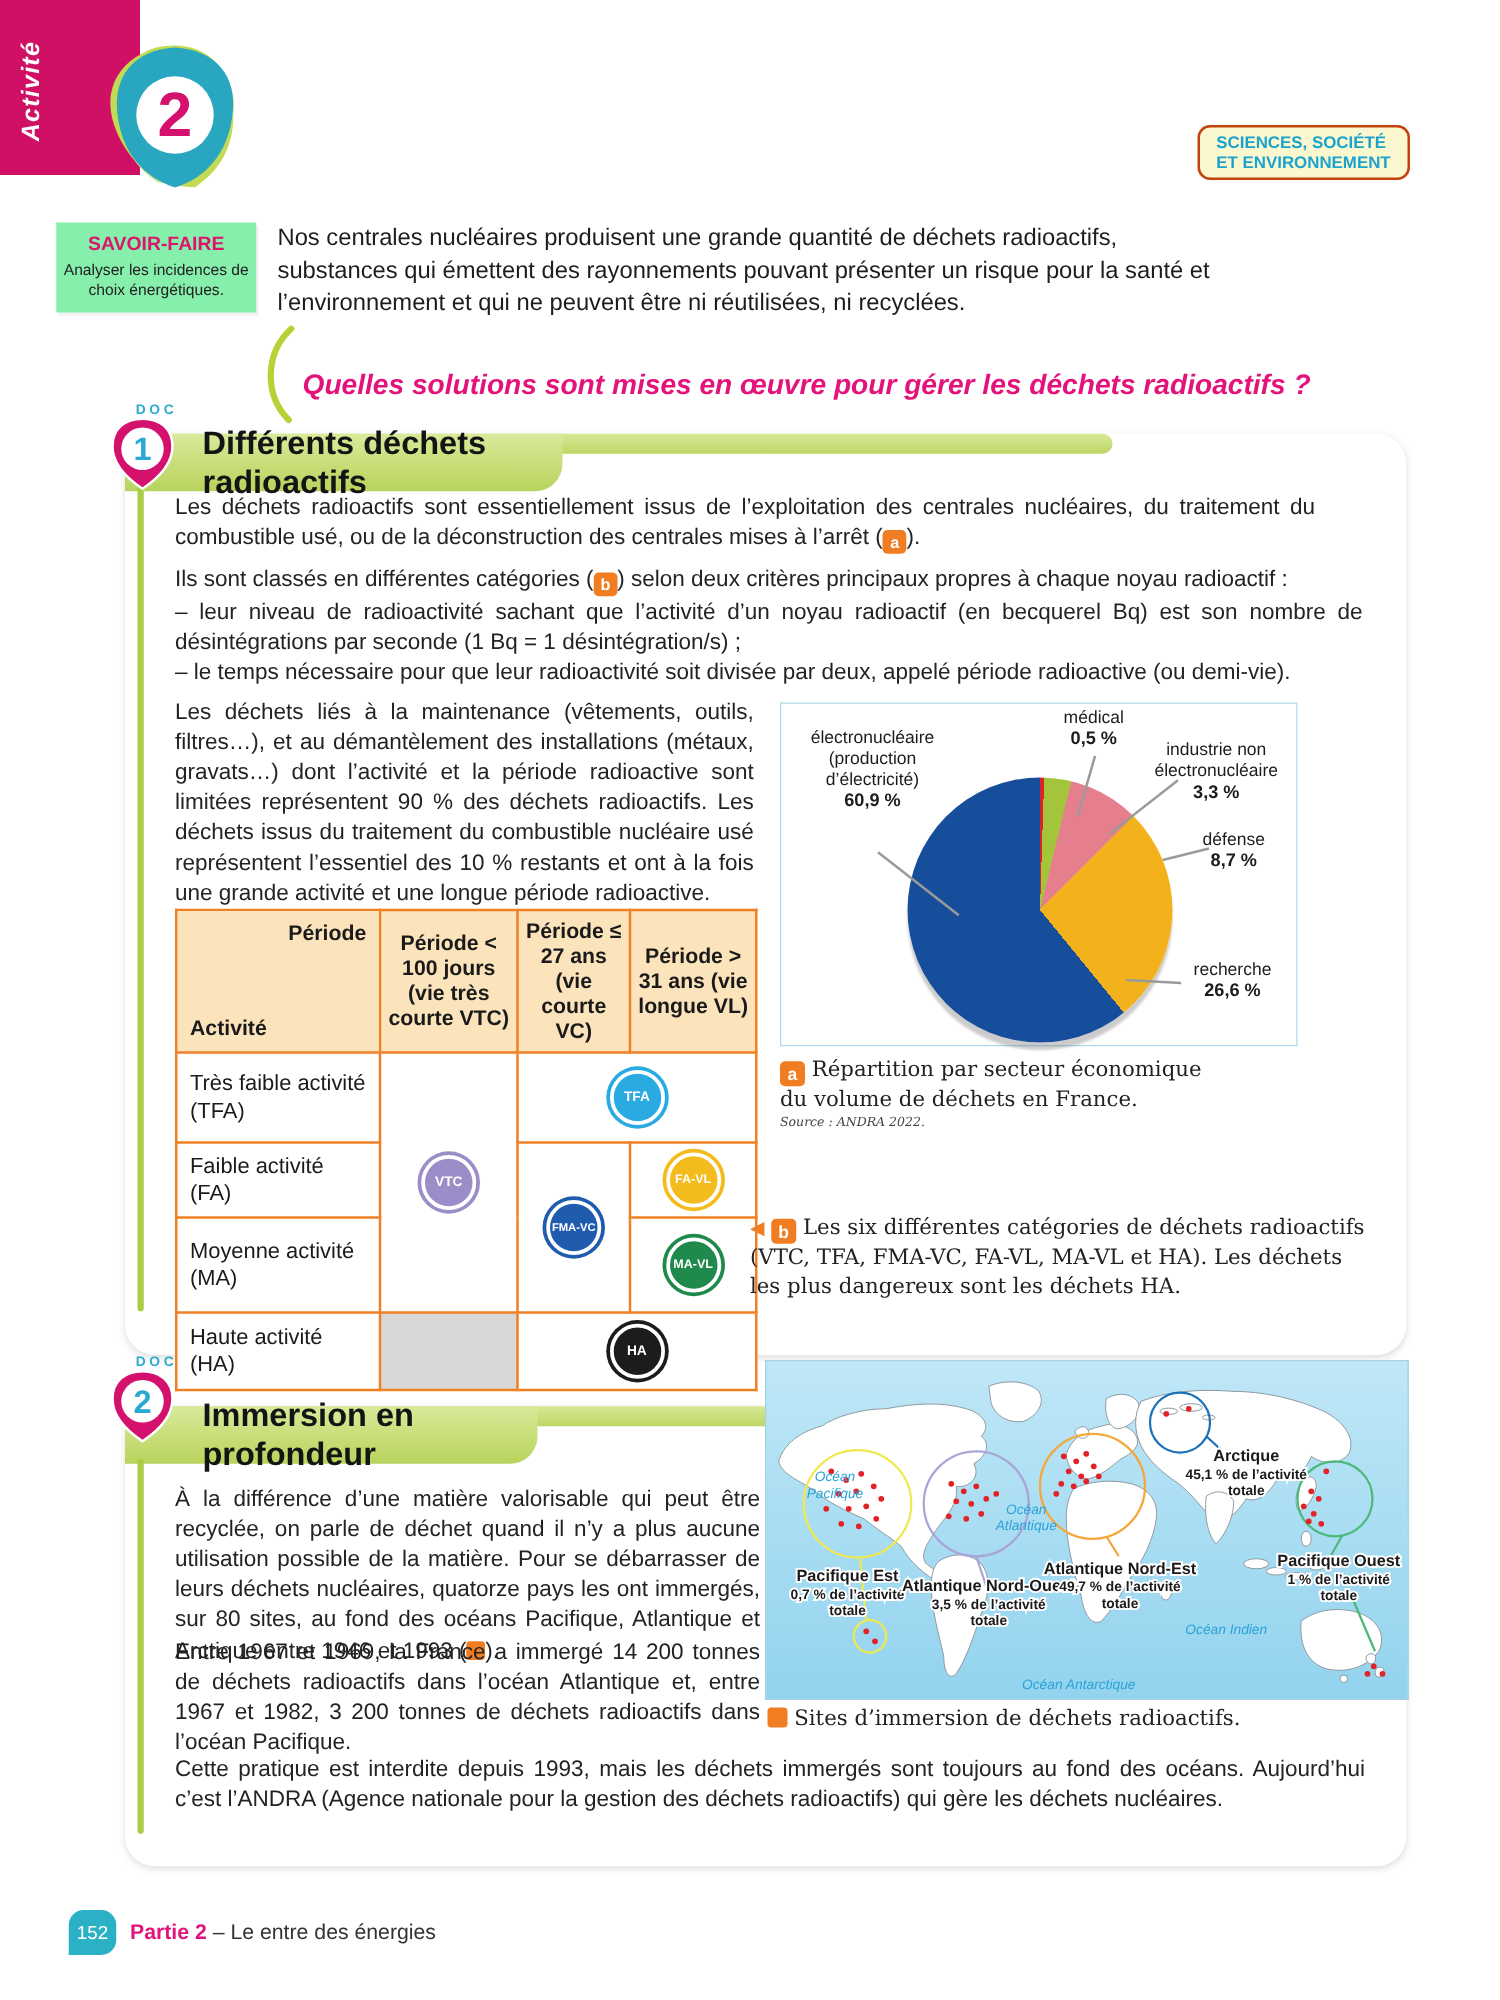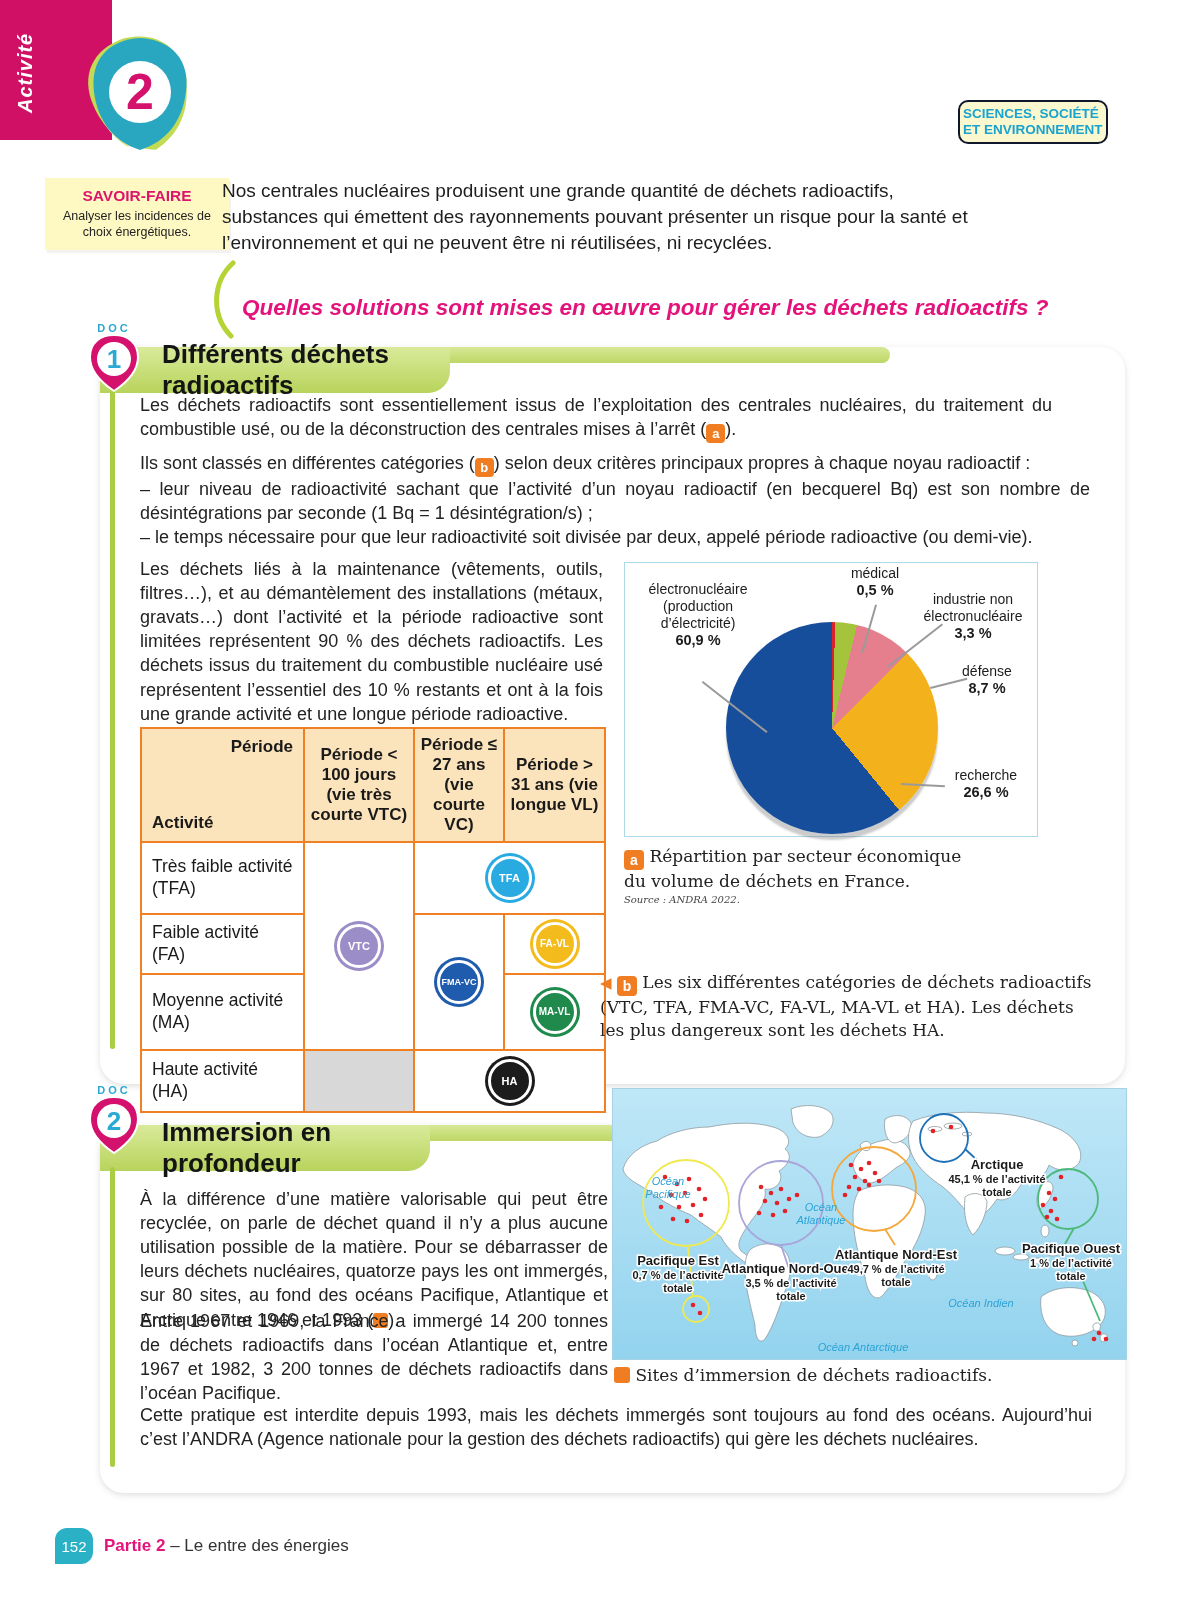--- a/index.html
+++ b/index.html
@@ -6,39 +6,39 @@
   .page{position:relative;width:1200px;height:1600px;background:#fff;overflow:hidden;
         font-family:"Liberation Sans","DejaVu Sans",sans-serif;color:#232323;}
   
   .act-bar{position:absolute;left:0;top:0;width:112px;height:140px;background:#d01064;}
   .act-label{position:absolute;left:14px;top:18px;width:26px;height:110px;color:#fff;
              font-weight:bold;font-style:italic;font-size:20px;writing-mode:vertical-rl;
              transform:rotate(180deg);letter-spacing:1px;text-align:center;}
   .badge2{position:absolute;left:80px;top:28px;}
   .page-title{position:absolute;left:222px;top:88px;font-size:41px;font-weight:bold;color:#16a6d3;
               letter-spacing:-0.5px;text-shadow:2px 3px 0 rgba(175,215,232,.55);}
-  .tag{position:absolute;left:958px;top:100px;background:#fbf8cf;border:2px solid #0f172a;border-radius:10px;
-       padding:4px 3px;color:#1ba3cf;font-weight:bold;font-size:13.5px;line-height:1.2;text-align:left;}
-  .savoir{position:absolute;left:45px;top:178px;width:148px;background:#fef9c3;text-align:center;
-          padding:9px 18px 10px;box-shadow:2px 3px 0 rgba(0,0,0,.05);}
+  .tag{position:absolute;left:958px;top:100px;background:#fbf8cf;border:2px solid #c2410c;border-radius:10px;
+       padding:4px 13px;color:#1ba3cf;font-weight:bold;font-size:13.5px;line-height:1.2;text-align:left;}
+  .savoir{position:absolute;left:45px;top:178px;width:148px;background:#86efac;text-align:center;
+          padding:9px 6px 10px;box-shadow:2px 3px 0 rgba(0,0,0,.05);}
   .savoir .t{color:#dc146e;font-weight:bold;font-size:15.5px;margin-bottom:4px;}
   .savoir .s{font-size:12.5px;color:#222;line-height:1.25;}
   .intro{position:absolute;left:222px;top:178px;width:760px;font-size:19px;line-height:1.38;color:#1d1d1d;}
   .question-wrap{position:absolute;left:206px;top:258px;display:flex;align-items:center;}
   .question{color:#e4137b;font-weight:bold;font-style:italic;font-size:22.5px;margin-left:6px;padding-top:18px;}
   
   .docbox{position:absolute;background:#fff;border-radius:24px;box-shadow:0 2px 6px rgba(120,130,120,.25);}
   .docstrip{position:absolute;top:0;left:0;height:16px;background:linear-gradient(#d7e896,#bdd765);
             border-radius:16px 10px 10px 0;}
   .doctab{position:absolute;top:0;left:0;height:46px;background:linear-gradient(#d9ea9a,#b8d35c);
           border-radius:20px 0 22px 0;display:flex;align-items:center;padding-left:62px;box-sizing:border-box;}
   .doctab .bt{font-size:26px;font-weight:bold;color:#141414;}
   .docline{position:absolute;left:10px;top:42px;width:5px;background:#a9cd44;border-radius:3px;}
   .docmark{position:absolute;width:56px;text-align:center;z-index:5;}
-  .docmark .d{font-size:11px;font-weight:bold;color:#2aa9d2;letter-spacing:3px;margin-bottom:-2px;}
+  .docmark .d{font-size:11px;font-weight:bold;color:#2aa9d2;letter-spacing:3px;margin-bottom:-2px;text-align:right;}
   .para{position:absolute;font-size:18px;line-height:1.34;text-align:justify;color:#232323;}
   .ref{display:inline-block;width:19px;height:19px;border-radius:4px;background:#f07d22;color:#fff;
        font-weight:bold;font-size:13px;line-height:19px;text-align:center;vertical-align:-3px;font-style:normal;}
   .sq{display:inline-block;width:15px;height:15px;border-radius:3px;background:#f07d22;vertical-align:-2px;}
   
   table.ctab{border-collapse:collapse;table-layout:fixed;}
   .ctab td{border:2px solid #ef8023;font-size:17px;color:#1a1a1a;padding:4px 8px;background:#fff;vertical-align:middle;}
   .ctab td.h{background:#fbe3bb;font-weight:bold;line-height:1.18;text-align:center;padding:6px 4px;}
   .ctab td.corner{position:relative;height:96px;}
   .corner .tr{position:absolute;top:8px;right:10px;font-weight:bold;}

